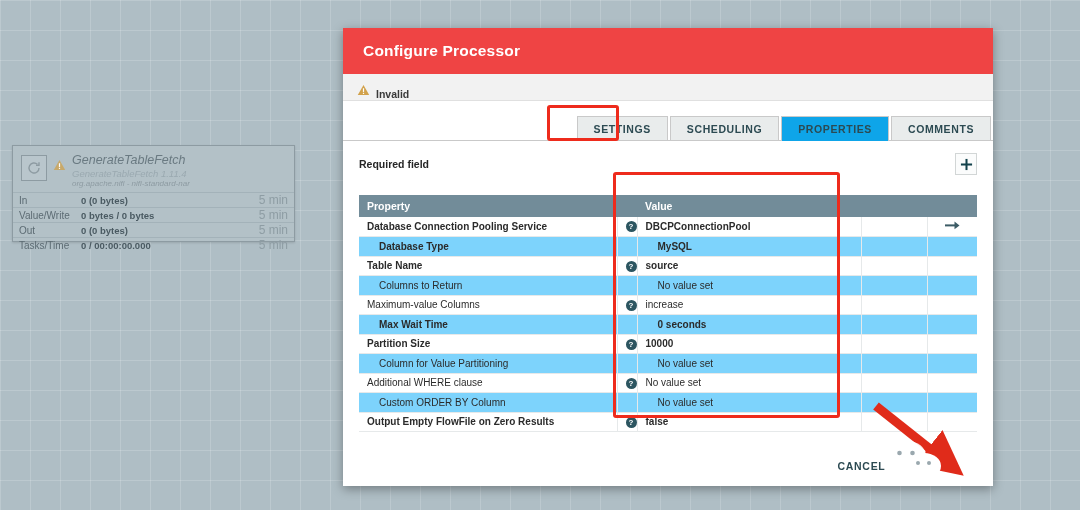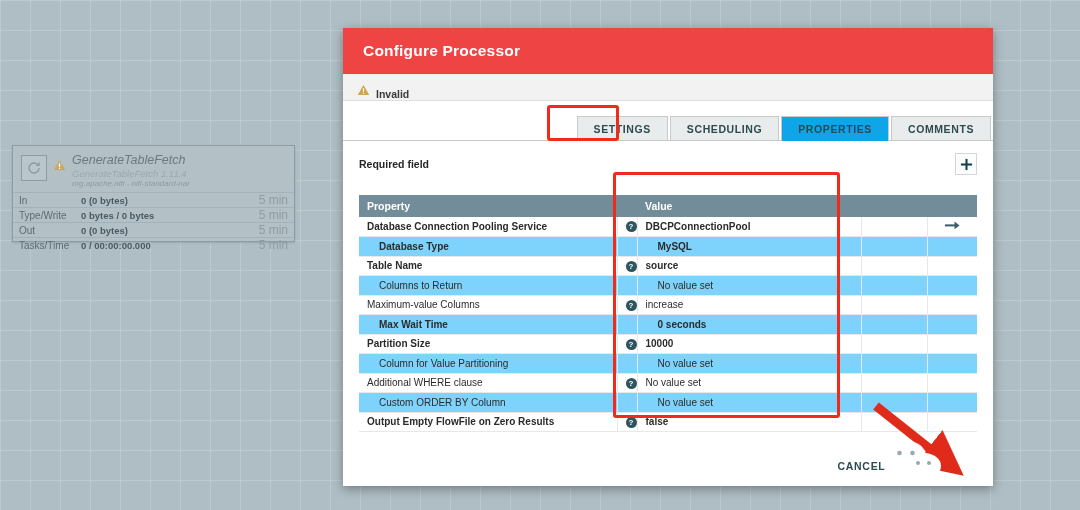--- a/index.html
+++ b/index.html
@@ -209,21 +209,21 @@
         <div class="proc-bundle">org.apache.nifi - nifi-standard-nar</div>
       </div>
     </div>
     <div class="proc-stats">
       <div class="stat-row">
         <span class="stat-label">In</span>
         <span class="stat-value">0 (0 bytes)</span>
         <span class="stat-time">5 min</span>
       </div>
       <div class="stat-row">
-        <span class="stat-label">Type/Write</span>
+        <span class="stat-label">Value/Write</span>
         <span class="stat-value">0 bytes / 0 bytes</span>
         <span class="stat-time">5 min</span>
       </div>
       <div class="stat-row">
         <span class="stat-label">Out</span>
         <span class="stat-value">0 (0 bytes)</span>
         <span class="stat-time">5 min</span>
       </div>
       <div class="stat-row">
         <span class="stat-label">Tasks/Time</span>

